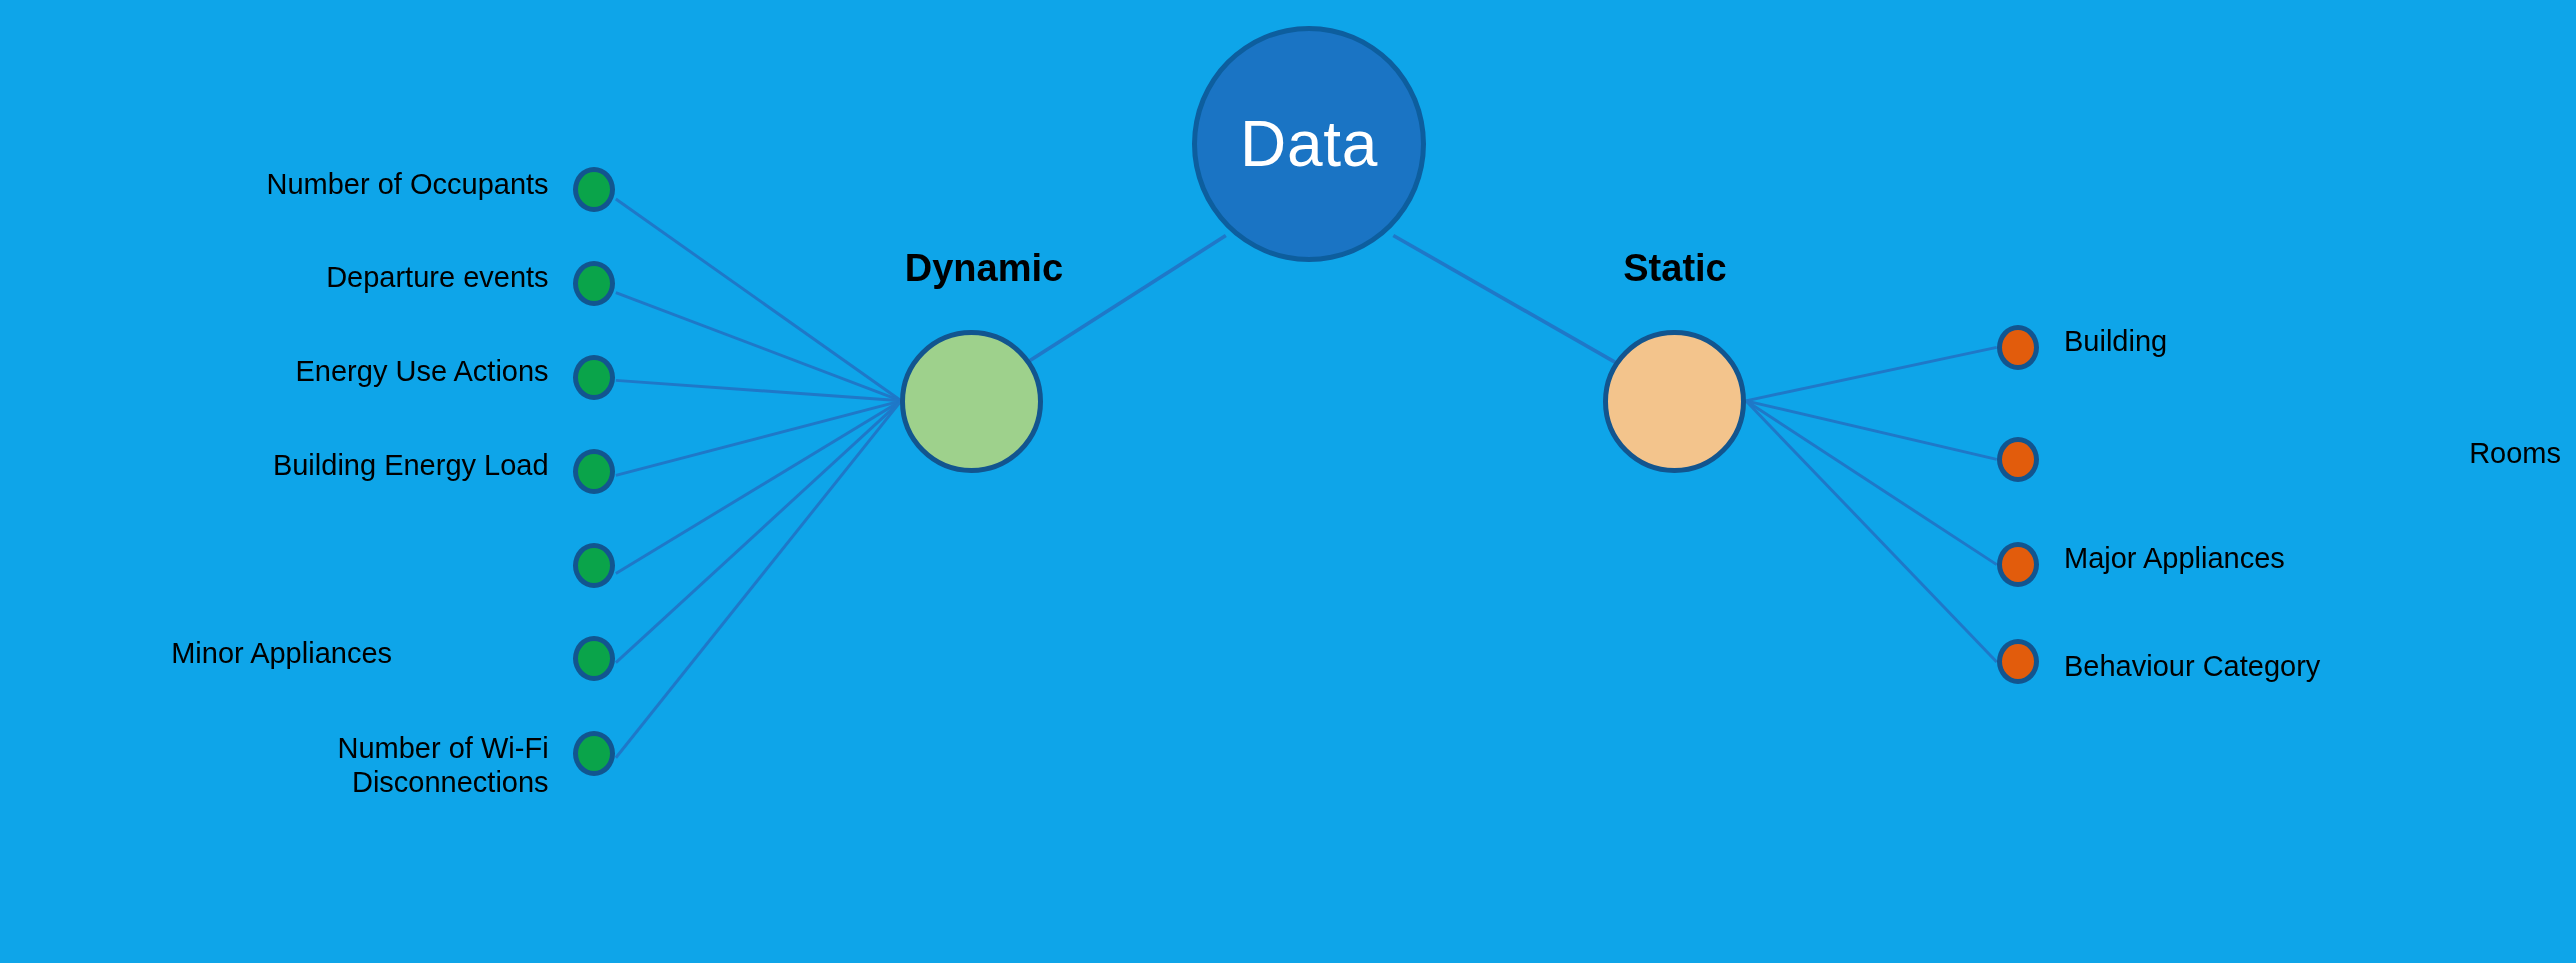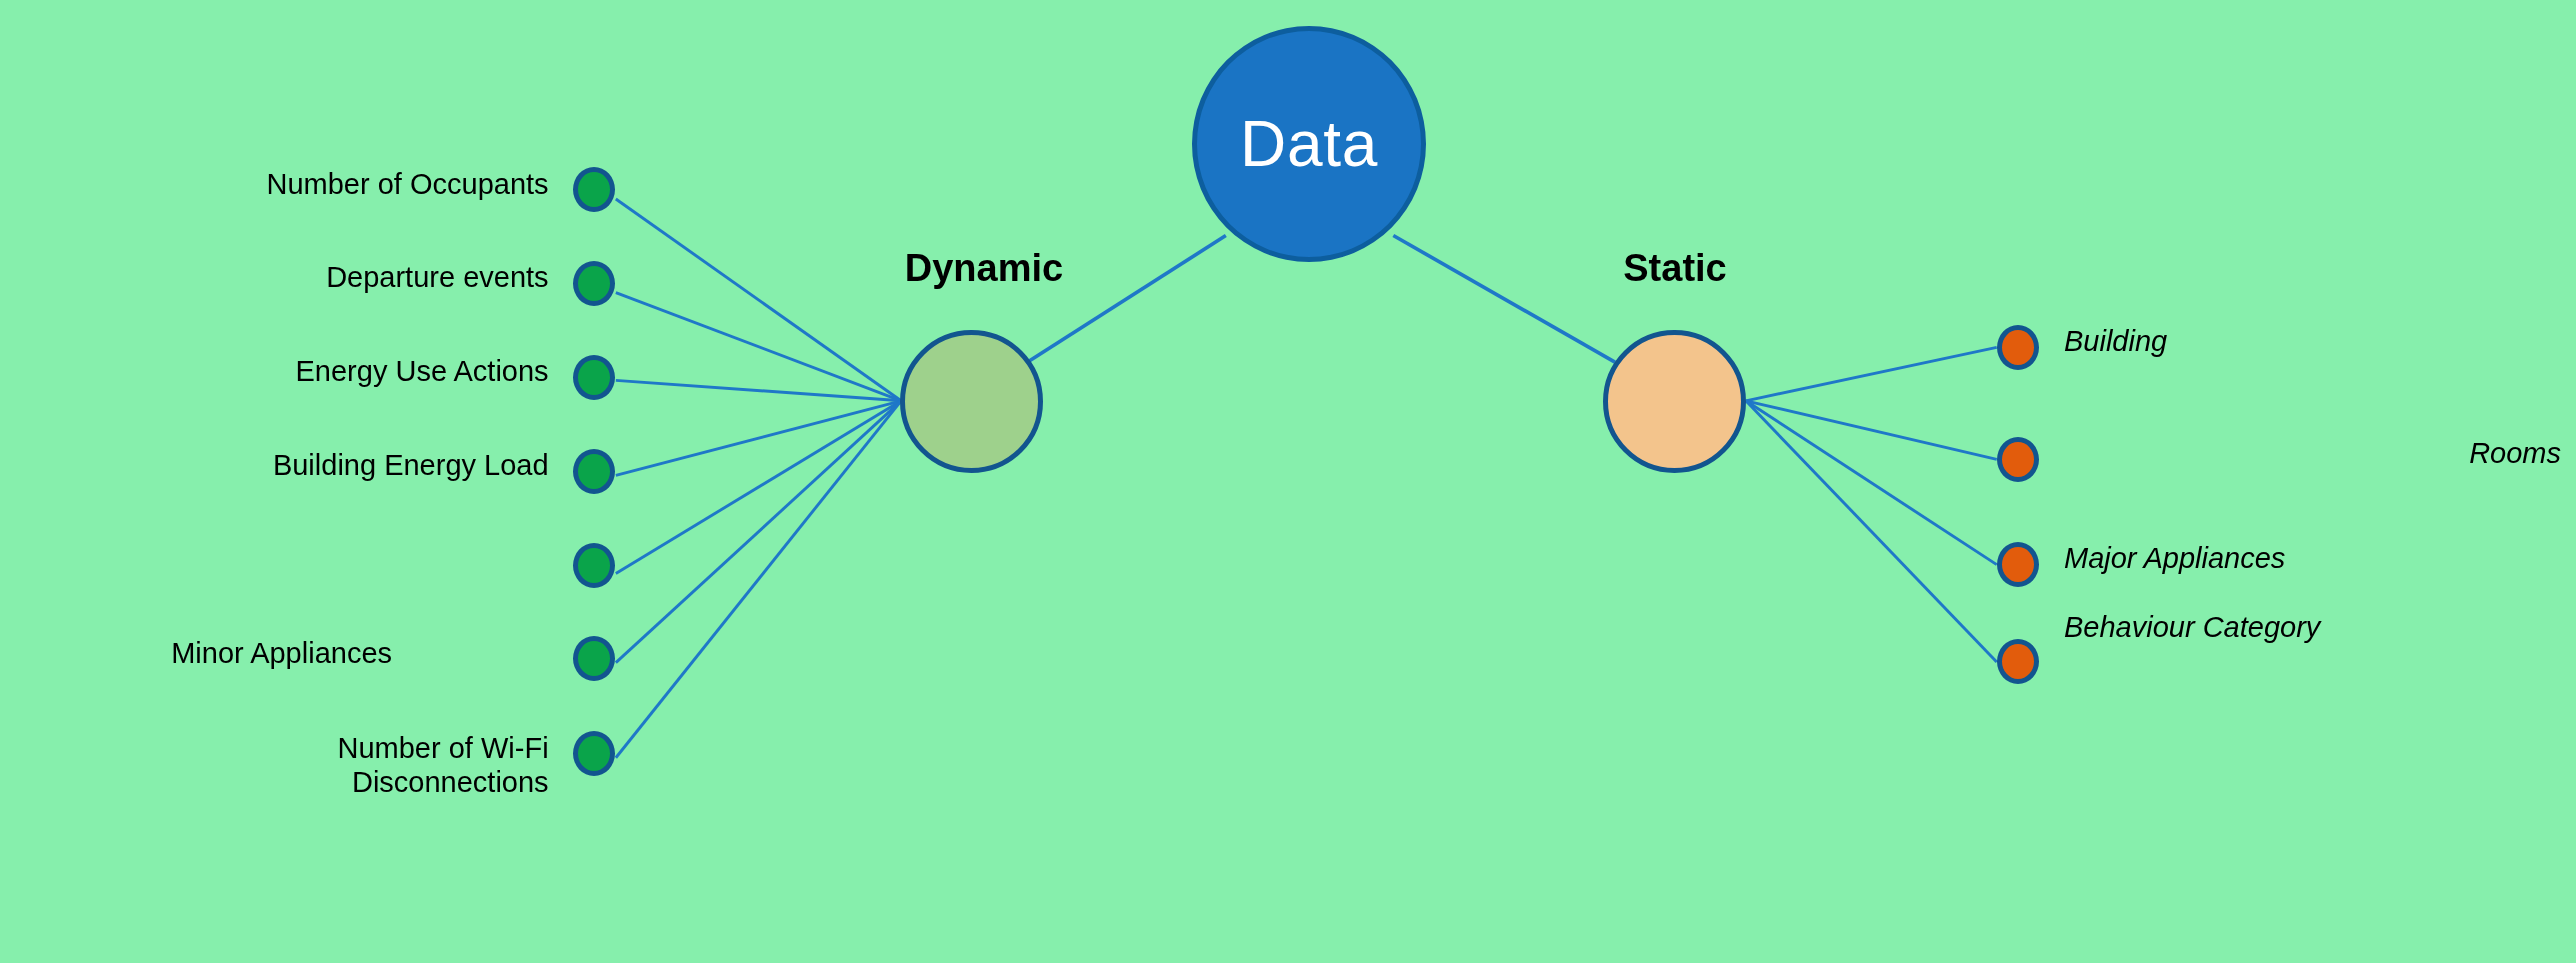--- a/index.html
+++ b/index.html
@@ -8,21 +8,21 @@
     padding: 0;
     background: #ffffff;
   }
   body {
     font-family: "Liberation Sans", sans-serif;
   }
   #stage {
     position: relative;
     width: 2576px;
     height: 964px;
-    background: #86efac;
+    background: #0ea5e9;
     overflow: hidden;
   }
   #edges {
     position: absolute;
     left: 0;
     top: 0;
     width: 2576px;
     height: 964px;
     pointer-events: none;
   }
@@ -71,21 +71,20 @@
     font-size: 29px;
     color: #000000;
     white-space: nowrap;
     line-height: 1.18;
   }
   .leaf-label.right-aligned {
     text-align: right;
   }
   .leaf-label.left-aligned {
     text-align: left;
-    font-style: italic;
   }
   .leaf-label .line2 { display: block; }
 </style>
 </head>
 <body>
 
 <div id="stage">
 
   <svg id="edges" viewBox="0 0 3522 1318">
     <g stroke="#1f78c8" stroke-width="5" fill="none">
@@ -140,16 +139,16 @@
   </div>
 
   <div class="node node-leaf-orange" style="left:1997px; top:325px; width:42px; height:45px;"></div>
   <div class="node node-leaf-orange" style="left:1997px; top:437px; width:42px; height:45px;"></div>
   <div class="node node-leaf-orange" style="left:1997px; top:542px; width:42px; height:45px;"></div>
   <div class="node node-leaf-orange" style="left:1997px; top:639px; width:42px; height:45px;"></div>
 
   <div class="leaf-label left-aligned" style="left:2064px; top:324px; width:497px;">Building</div>
   <div class="leaf-label left-aligned" style="left:2064px; top:436px; width:497px;text-align:right;">Rooms</div>
   <div class="leaf-label left-aligned" style="left:2064px; top:541px; width:497px;">Major Appliances</div>
-  <div class="leaf-label left-aligned" style="left:2064px; top:610px; width:497px;">Behaviour Category</div>
+  <div class="leaf-label left-aligned" style="left:2064px; top:649px; width:497px;">Behaviour Category</div>
 
 </div>
 
 
 </body></html>

